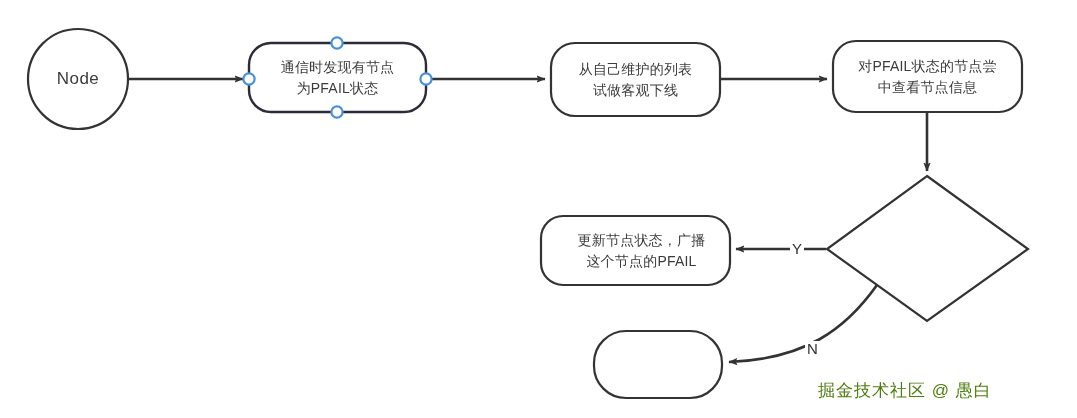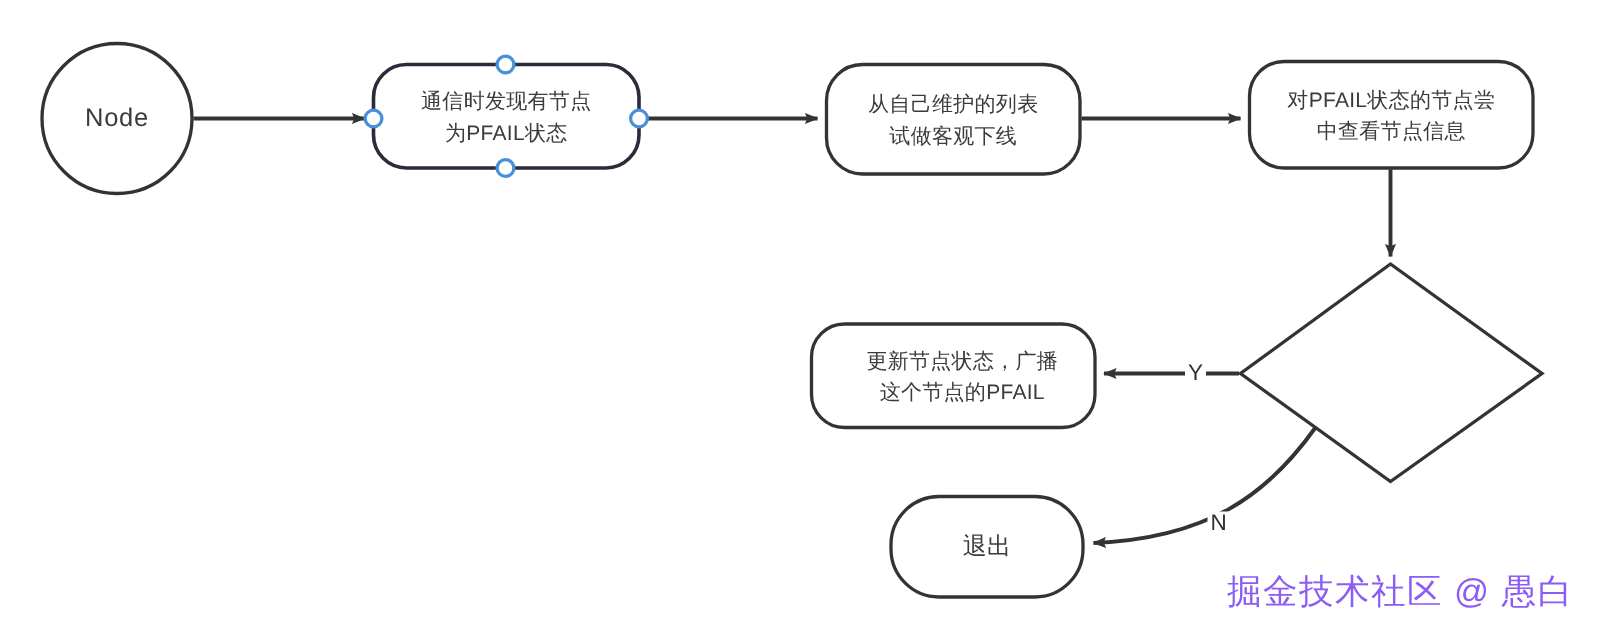--- a/index.html
+++ b/index.html
@@ -47,22 +47,22 @@
   .edge-label {
     position: absolute;
     color: #2f2f2f;
     font-size: 15px;
     line-height: 1;
     background: #ffffff;
     padding: 0 2px;
   }
   .watermark {
     position: absolute;
-    color: #8b5cf6;
-    font-size: 23px;
+    color: #4d7c0f;
+    font-size: 17px;
     letter-spacing: 1px;
     white-space: pre;
     user-select: none;
   }
 </style>
 </head>
 <body>
 
 <div id="canvas">
 
@@ -113,21 +113,20 @@
   <div class="node-label" style="left:551px; top:43px; width:169px; height:73px;">从自己维护的列表
 试做客观下线</div>
 
   <div class="node-label" style="left:833px; top:41px; width:189px; height:71px;">对PFAIL状态的节点尝
 中查看节点信息</div>
 
 
   <div class="node-label" style="left:547px; top:216px; width:189px; height:69px;">更新节点状态，广播
 这个节点的PFAIL</div>
 
-  <div class="node-label exit" style="left:594px; top:331px; width:128px; height:67px;">退出</div>
 
   <div class="edge-label" style="left:790px; top:241px;">Y</div>
 
   <div class="edge-label" style="left:805px; top:341px;">N</div>
 
   <div class="watermark" style="left:818px; top:379px;">掘金技术社区 @ 愚白</div>
 
 </div>
 
 </body></html>

